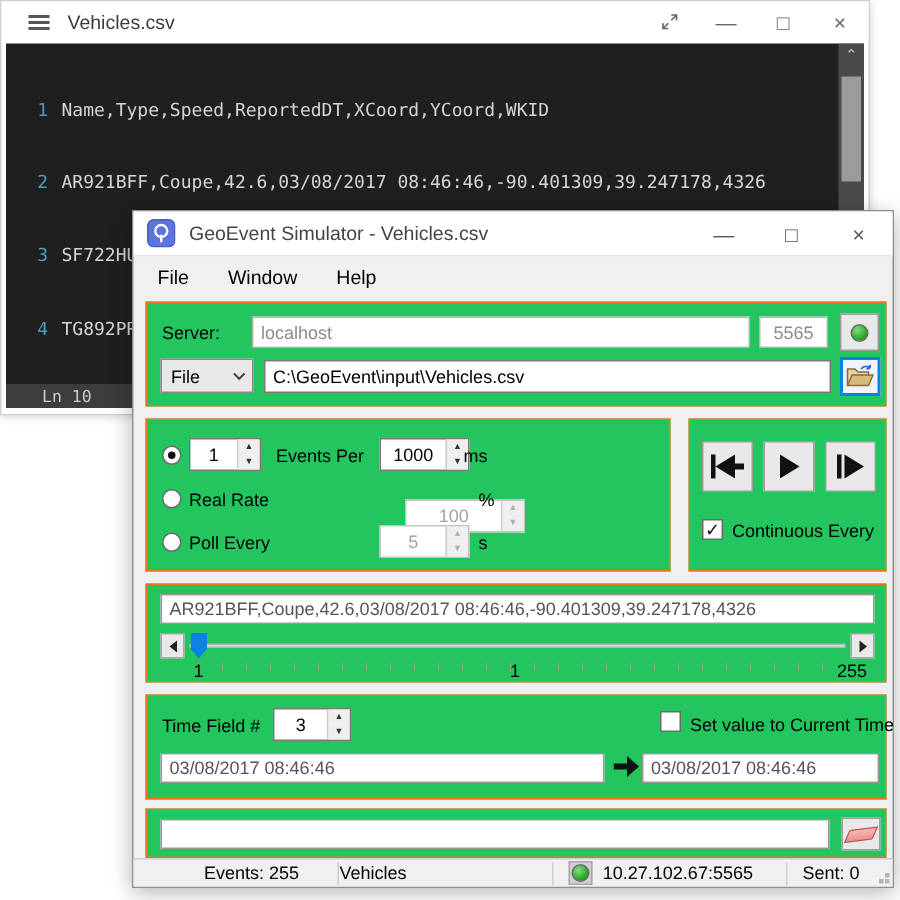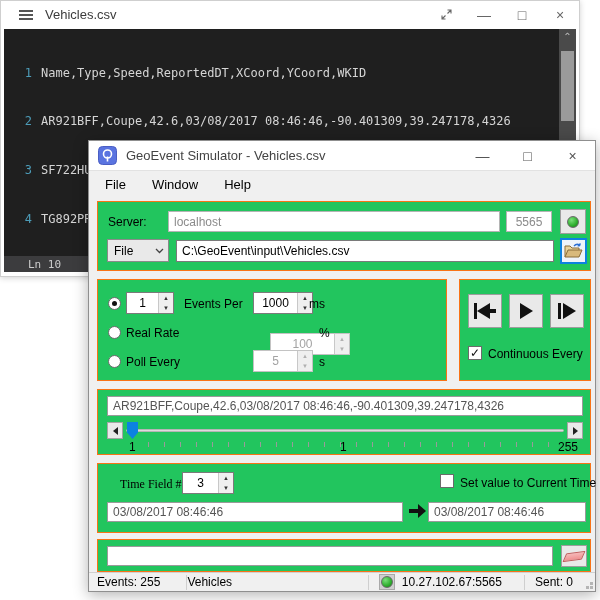--- a/index.html
+++ b/index.html
@@ -81,21 +81,21 @@
   .sl-tri-l { width:0; height:0; border-right:5px solid #222; border-top:4px solid transparent; border-bottom:4px solid transparent; }
   .sl-tri-r { width:0; height:0; border-left:5px solid #222; border-top:4px solid transparent; border-bottom:4px solid transparent; }
   .sl-track { position:absolute; height:3px; background:#dcdcdc; border:1px solid #b5b5b5; border-radius:2px; }
   .sl-thumb { position:absolute; width:11px; height:17px; background:#0c82e0;
               clip-path:polygon(0 0,100% 0,100% 62%,50% 100%,0 62%); }
   .sl-ticks { position:absolute; height:5px;
               background:repeating-linear-gradient(to right,#9a9a9a 0 1px,transparent 1px 16px); }
   .sl-lab { position:absolute; font-size:12px; color:#000; }
 
   .statusbar { position:absolute; left:0; right:0; bottom:0; height:19px; background:#f0f0f0;
-               border-top:1px solid #d0d0d0; display:flex; align-items:center; font-size:12px; }
+               border-top:1px solid #d0d0d0; display:flex; align-items:center; font-size:12px;padding-left:39px; }
   .sb-sep { width:1px; height:15px; background:#cfcfcf; }
   .led { width:12px; height:12px; border-radius:50%;
          background:radial-gradient(circle at 35% 30%, #7be07b, #2eae2e 60%, #187a18); border:1px solid #6a6a6a; }
   .led-plate { width:16px; height:16px; background:#cfcfcf; border:1px solid #a9a9a9;
                display:flex; align-items:center; justify-content:center; }
   .grip { position:absolute; right:2px; bottom:2px; width:3px; height:3px; background:#b5b5b5;
           box-shadow:-4px 0 #b5b5b5, 0 -4px #b5b5b5; }
   .eraser { width:18px; height:9px; background:linear-gradient(#f6b9b9,#ee8f8f); border:1px solid #c05858;
             transform:skewX(-30deg) rotate(-8deg); border-radius:1px; }
   .bold-arrow { position:absolute; }
@@ -267,21 +267,21 @@
       </div>
     <div class="sl-track" style="left:28px; top:39px; width:438px;"></div>
     <div class="sl-thumb" style="left:29px; top:32px;"></div>
     <div class="sl-ticks" style="left:34px; top:52px; width:432px;"></div>
     <div class="sl-lab" style="left:31px; top:50px;">1</div>
     <div class="sl-lab" style="left:242px; top:50px;">1</div>
     <div class="sl-lab" style="left:460px; top:50px;">255</div>
   </div>
 
   <div class="group" style="left:8px; top:322px; width:494px; height:70px;">
-    <div class="lbl" style="left:22px; top:13px;font-family:Liberation Serif, serif;">Time Field #</div>
+    <div class="lbl" style="left:10px; top:13px;">Time Field #</div>
     <div class="spin" style="left:84px; top:8px; width:52px; height:22px;">
       <div class="val">3</div>
       <div class="btns">
           <div class="sb">▲</div>
           <div class="sb">▼</div>
         </div>
     </div>
     <div class="checkbox" style="left:342px; top:10px;"></div>
     <div class="lbl" style="left:362px; top:12px;">Set value to Current Time</div>
     <div class="tbox dim" style="left:9px; top:38px; width:296px; height:20px; color:#555; border-color:#9a9a9a;">03/08/2017 08:46:46</div>

